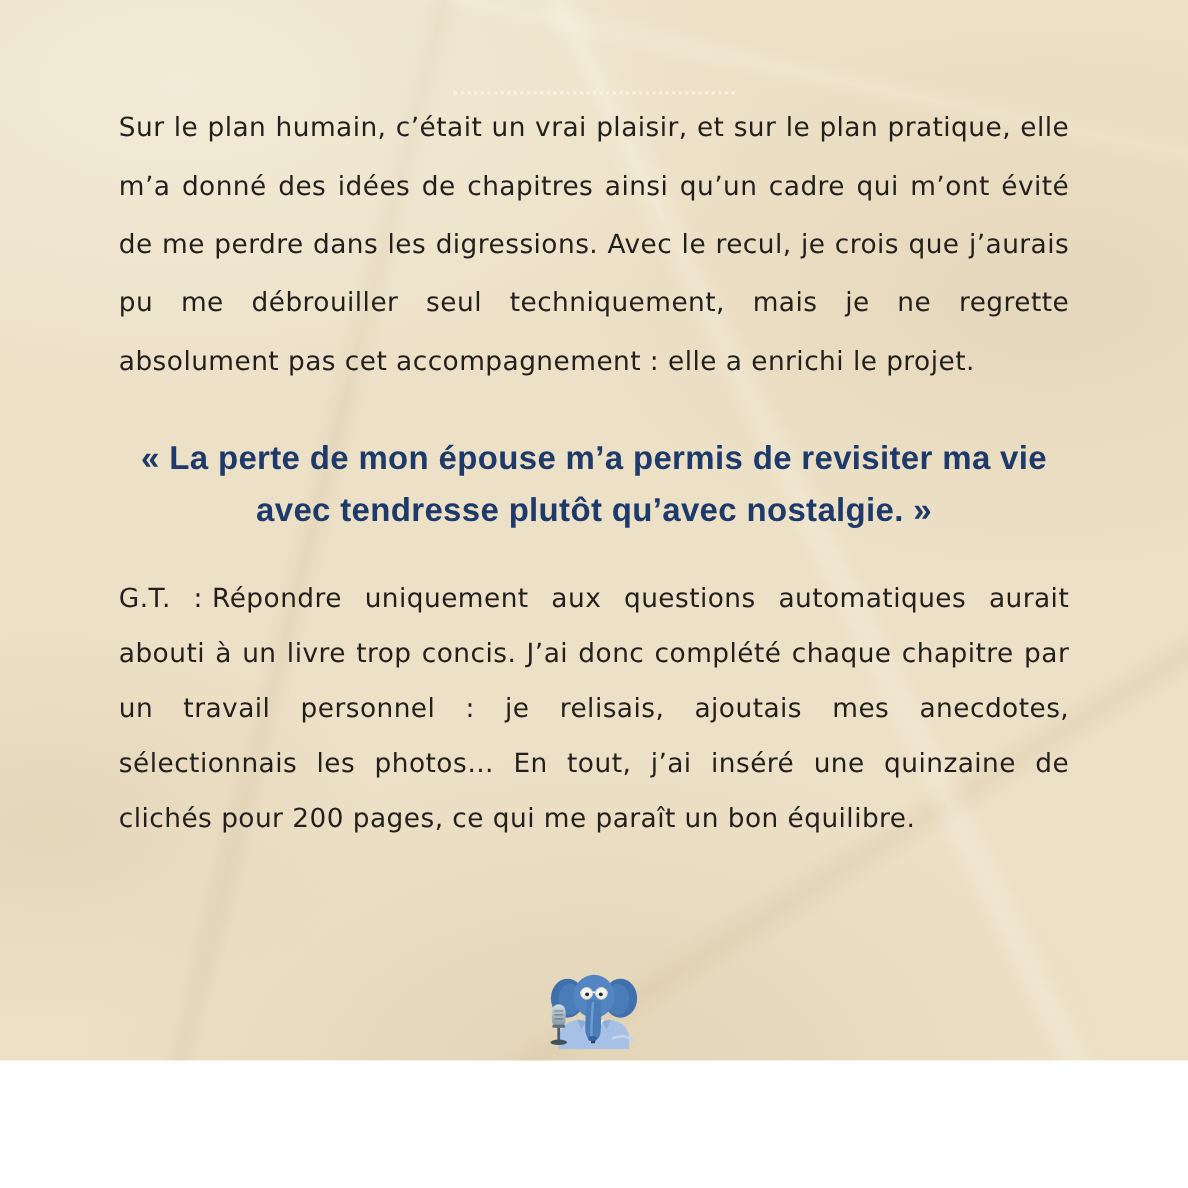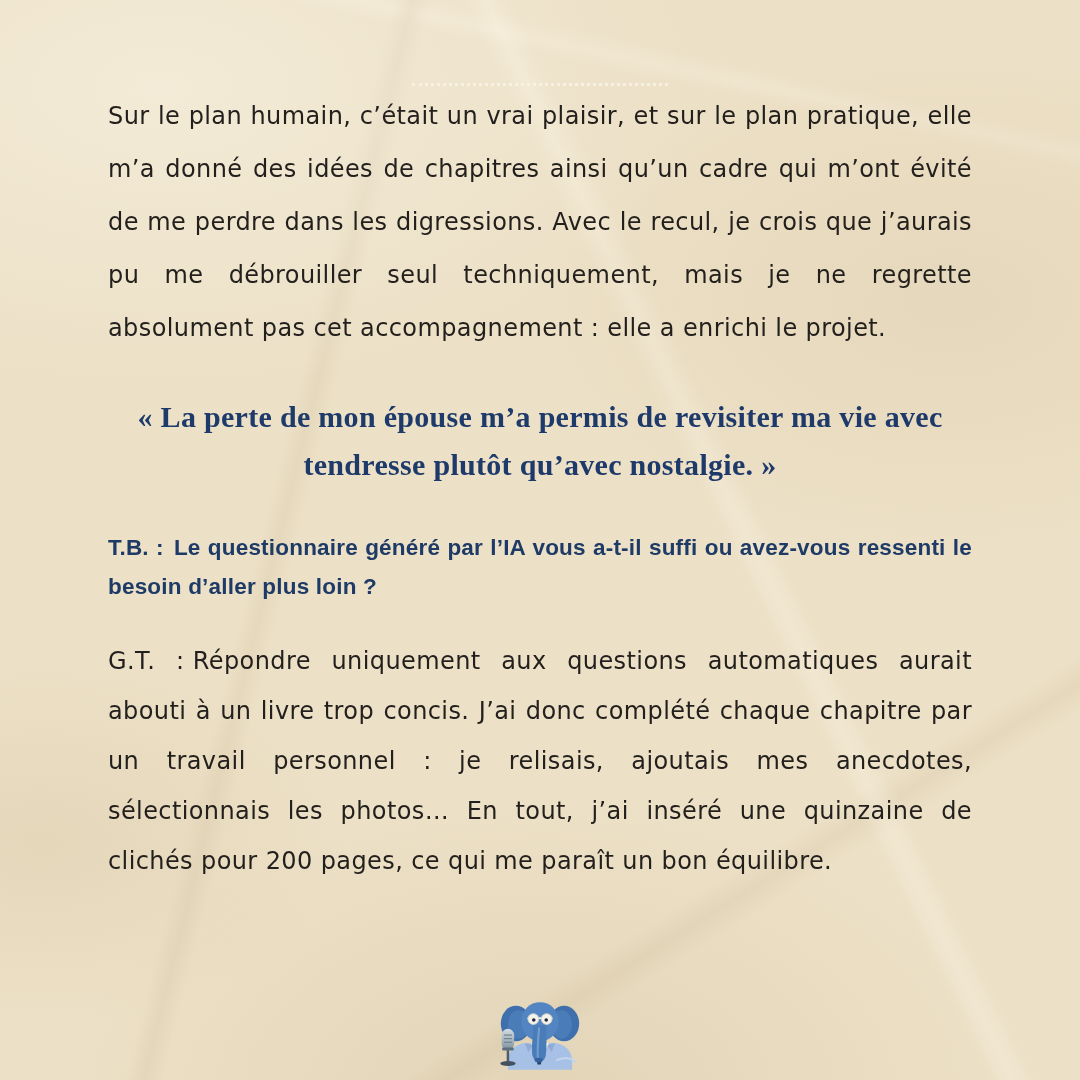--- a/index.html
+++ b/index.html
@@ -10,21 +10,21 @@
     width: 1080px;
     height: 1080px;
     overflow: hidden;
     font-family: "DejaVu Sans", "Liberation Sans", sans-serif;
   }
 
   
   .canvas {
     position: relative;
     width: 1080px;
-    height: 1080px;
+    height: 964px;
     background-color: #ece0c6;
     background-image:
       radial-gradient(900px 500px at 15% 8%,  rgba(255,252,242,0.38), transparent 62%),
       radial-gradient(700px 420px at 88% 28%, rgba(206,186,150,0.22), transparent 60%),
       radial-gradient(820px 520px at 50% 102%, rgba(203,182,146,0.28), transparent 58%),
       radial-gradient(500px 300px at 4% 78%,  rgba(206,186,150,0.25), transparent 60%),
       linear-gradient(104deg, transparent 29.2%, rgba(166,143,104,0.10) 30.6%, transparent 32%),
       linear-gradient(64deg,  transparent 61.5%, rgba(255,250,238,0.28) 63%, transparent 64.6%),
       linear-gradient(148deg, transparent 75.8%, rgba(166,143,104,0.10) 77.4%, transparent 79%),
       linear-gradient(12deg,  transparent 87%,  rgba(255,250,238,0.20) 88.2%, transparent 89.6%);
@@ -54,21 +54,21 @@
     font-size: 24px;
     line-height: 53px;
     letter-spacing: 0.4px;
     color: #221f1c;
     text-align: justify;
   }
 
   .pull-quote {
     margin: 38px auto 0 auto;
     max-width: 880px;
-    font-family: Liberation Serif, serif;
+    font-family: Liberation Sans, sans-serif;
     font-weight: bold;
     font-size: 30px;
     line-height: 48px;
     letter-spacing: 0.3px;
     color: #1d3a6b;
     text-align: center;
   }
 
   .question {
     margin: 39px 0 0 0;
@@ -108,21 +108,20 @@
 <div class="canvas">
 
   <div class="dotted-divider"></div>
 
   <main class="content">
 
     <p class="body-para">Sur le plan humain, c’était un vrai plaisir, et sur le plan pratique, elle m’a donné des idées de chapitres ainsi qu’un cadre qui m’ont évité de me perdre dans les digressions. Avec le recul, je crois que j’aurais pu me débrouiller seul techniquement, mais je ne regrette absolument pas cet accompagnement : elle a enrichi le projet.</p>
 
     <blockquote class="pull-quote">« La perte de mon épouse m’a permis de revisiter ma vie avec tendresse plutôt qu’avec nostalgie. »</blockquote>
 
-    <p class="question"><span class="q-speaker">T.B. :</span><span class="q-text">Le questionnaire généré par l’IA vous a-t-il suffi ou avez-vous ressenti le besoin d’aller plus loin ?</span></p>
 
     <p class="body-para answer"><span class="a-speaker">G.T. :</span><span class="a-text">Répondre uniquement aux questions automatiques aurait abouti à un livre trop concis. J’ai donc complété chaque chapitre par un travail personnel : je relisais, ajoutais mes anecdotes, sélectionnais les photos… En tout, j’ai inséré une quinzaine de clichés pour 200 pages, ce qui me paraît un bon équilibre.</span></p>
 
   </main>
 
   <div class="mascot">
     <svg viewBox="0 0 110 84" xmlns="http://www.w3.org/2000/svg">
       <defs>
         <linearGradient id="micGrad" x1="0" y1="0" x2="0" y2="1">
           <stop offset="0" stop-color="#d2dce3"></stop>

